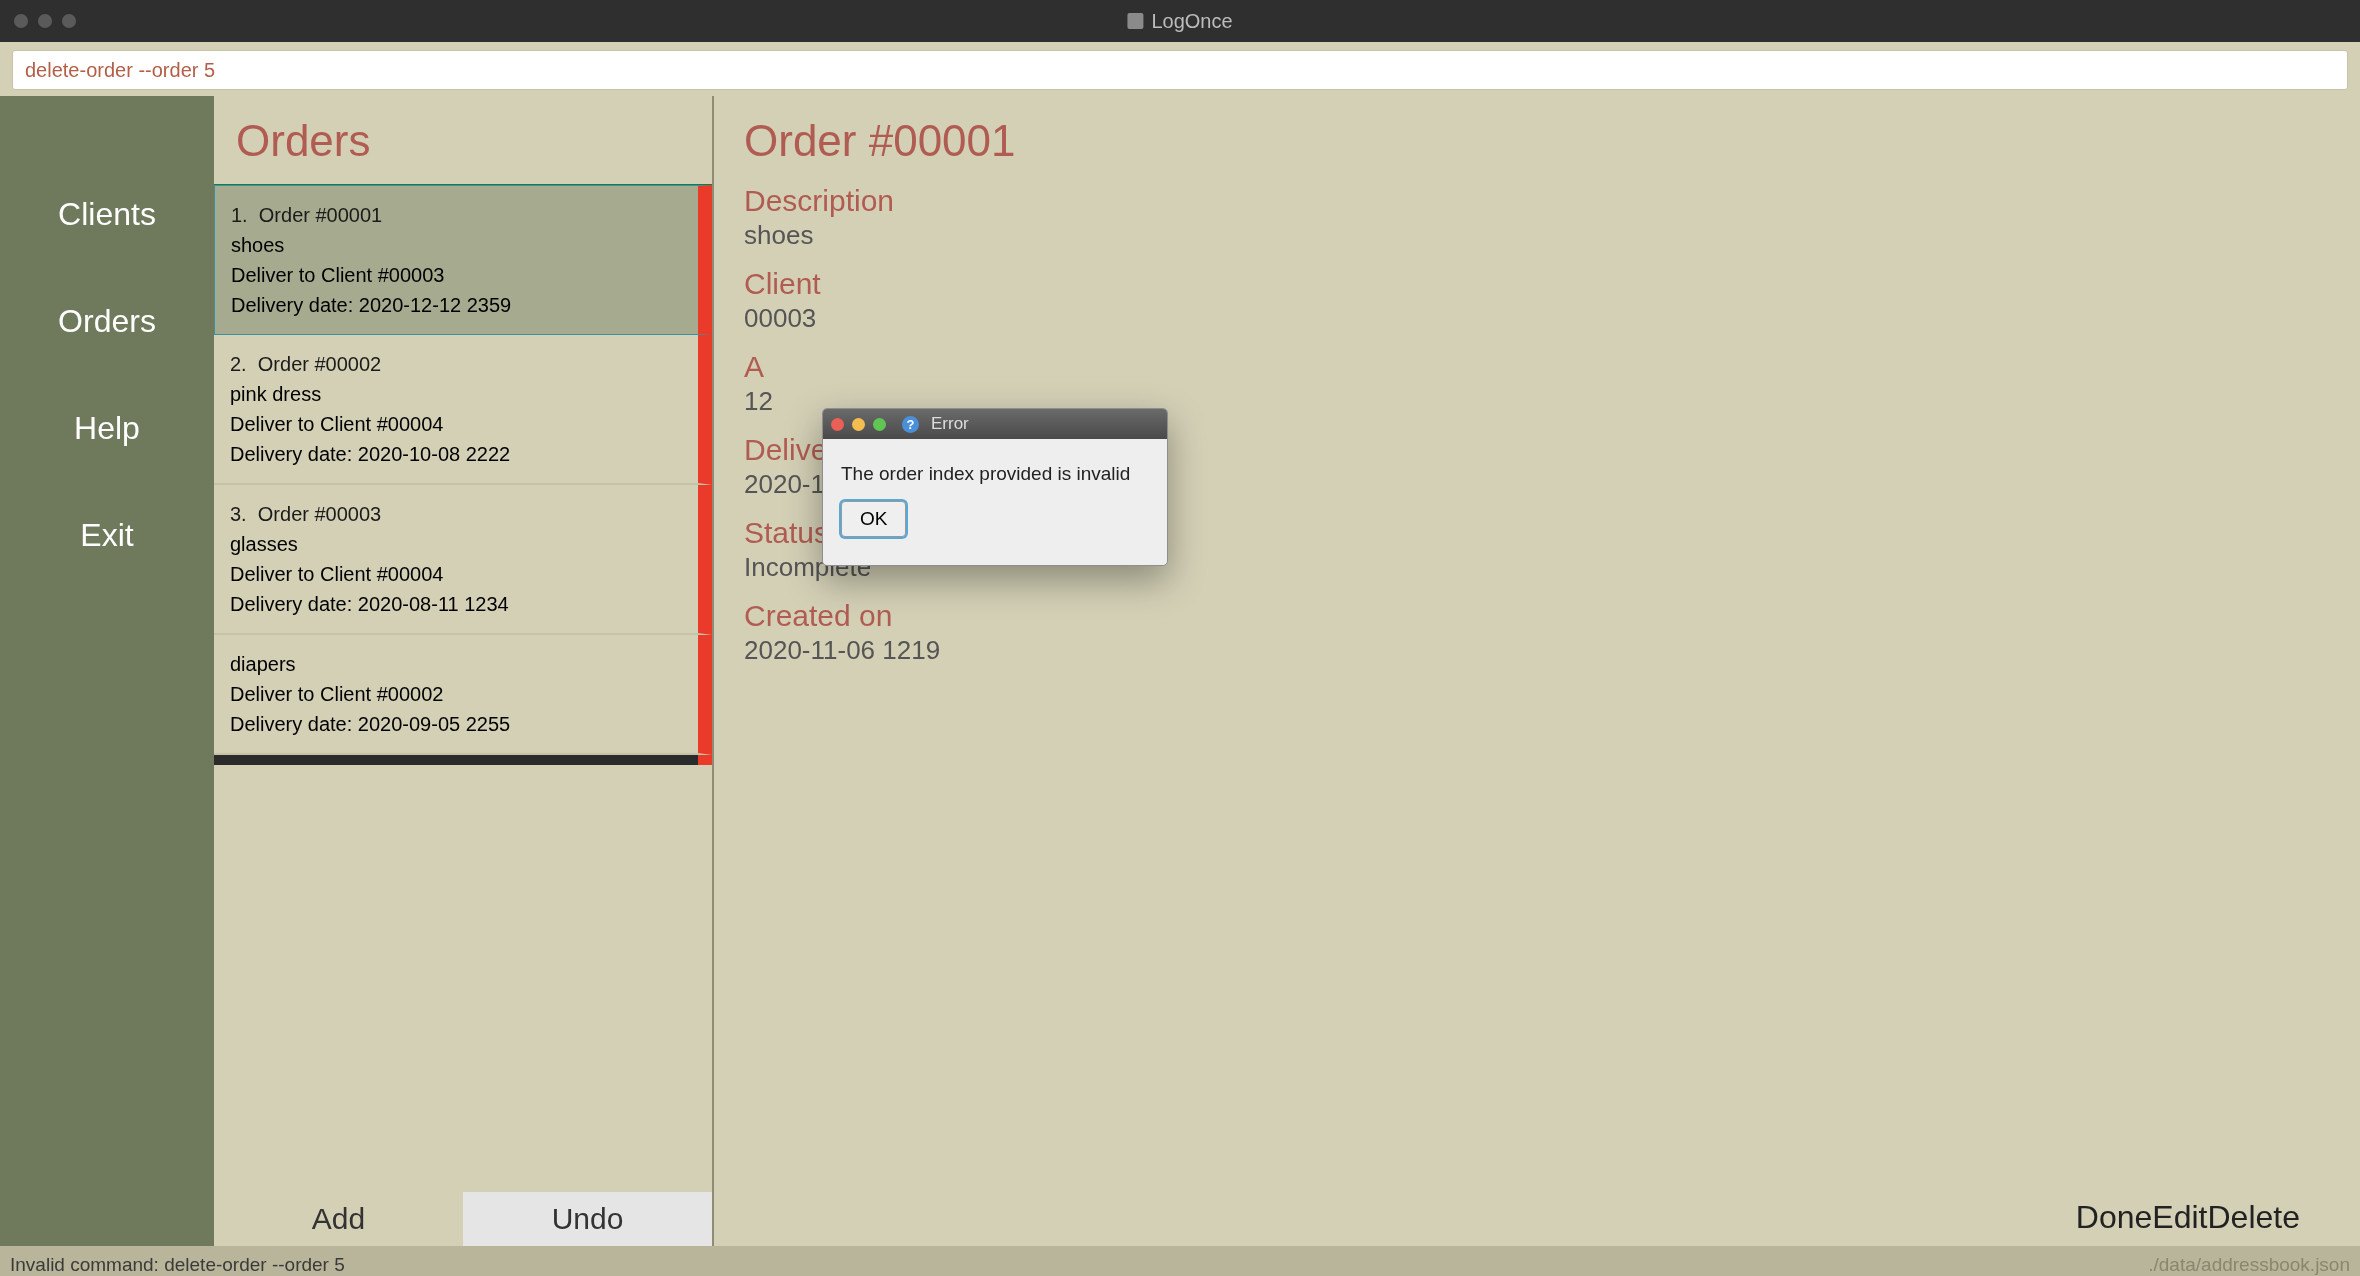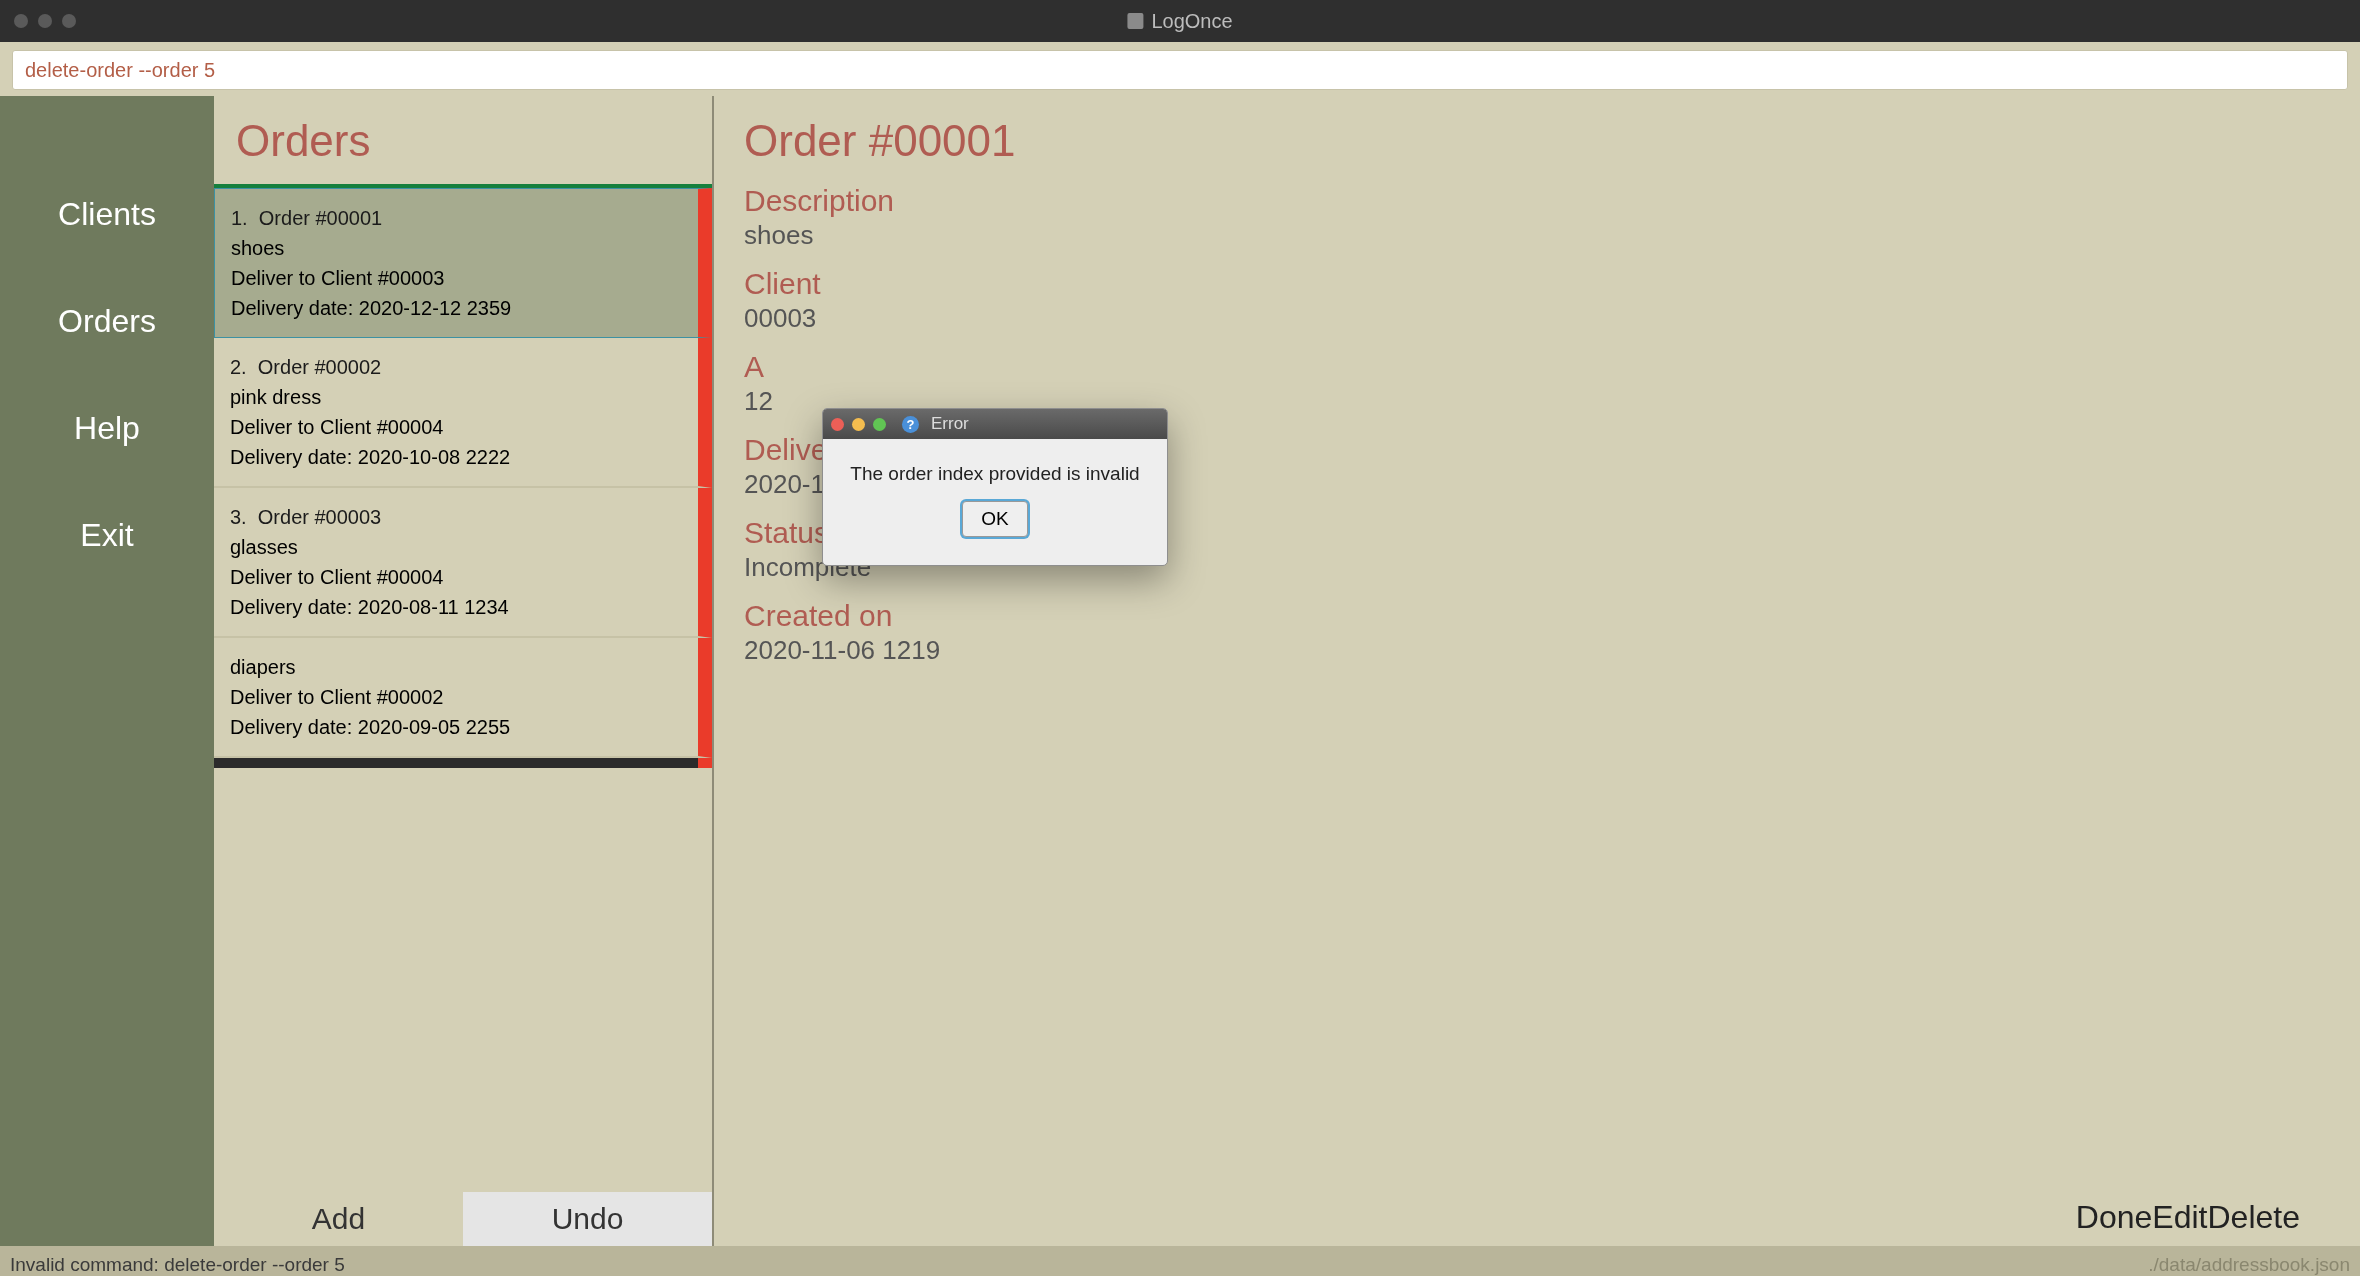--- a/index.html
+++ b/index.html
@@ -44,21 +44,21 @@
 
   .orders-col {
     width: 500px; display: flex; flex-direction: column;
     border-right: 2px solid #8e8b77;
   }
   .orders-header {
     font-size: 44px; color: #b05c52; padding: 20px 0 18px 22px; font-weight: 500;
   }
   .orders-list {
     flex: 1; overflow: hidden; display: flex; flex-direction: column;
-    border-top: 4px solid #15803d;
+    border-top: 1px solid #15803d;
   }
   .order-row {
     padding: 14px 16px 14px 16px; font-size: 20px; line-height: 1.5;
     border-bottom: 2px solid #c6c2a6; border-right: 14px solid #ea3b2a;
     background: #d4d0b6;
   }
   .order-row.selected {
     background: #a6ab8f; border: 1px solid #3d91a3; border-right: 14px solid #ea3b2a;
   }
   .order-title { color: #1b1b1b; }
@@ -113,21 +113,21 @@
   .mdot.r { background: #ec5f57; }
   .mdot.y { background: #f4bd4f; }
   .mdot.g { background: #61c554; }
   .modal-qicon {
     width: 17px; height: 17px; border-radius: 50%; background: #4a90d9;
     color: #fff; font-size: 13px; display: flex; align-items: center; justify-content: center;
     margin-left: 8px; font-weight: bold;
   }
   .modal-title { color: #ddd; font-size: 17px; margin-left: 4px; }
   .modal-body {
-    flex: 1; display: flex; flex-direction: column; align-items: center;
+    flex: 1; display: flex; flex-direction: column; align-items: flex-start;
     justify-content: center; gap: 16px; padding: 12px 18px 16px;
   }
   .modal-msg { font-size: 19px; color: #222; }
   .modal-ok {
     padding: 6px 18px; font-size: 19px; background: #efefef;
     border: 1px solid #999; border-radius: 4px;
     box-shadow: 0 0 0 2px #5aa8d6; cursor: pointer;
   }
 </style>
 </head>

